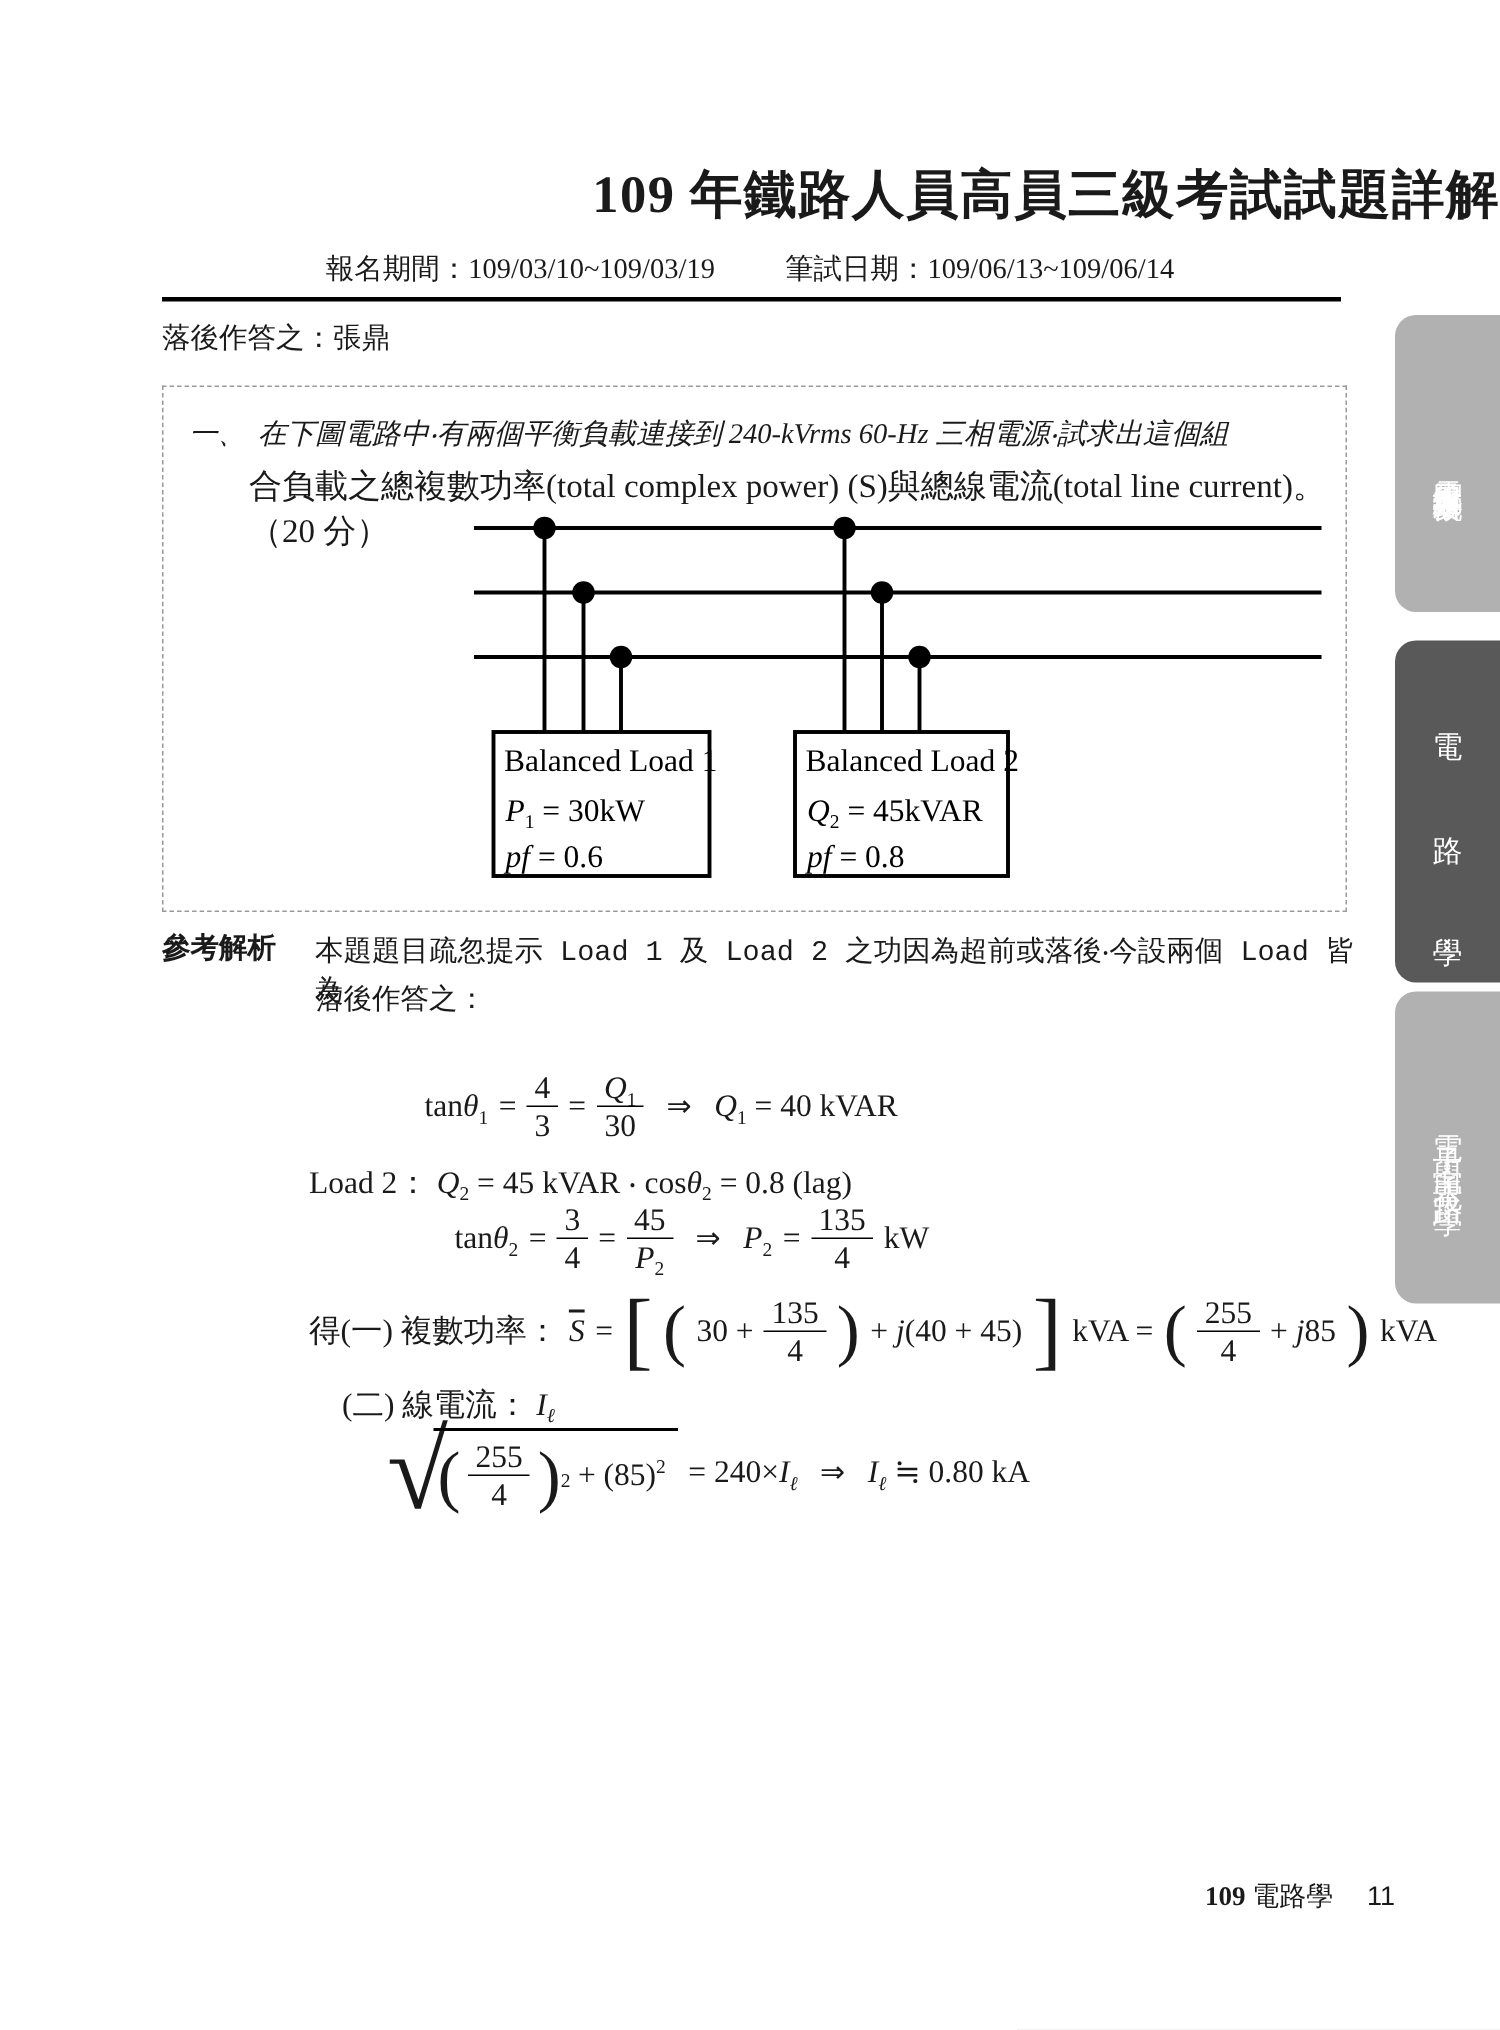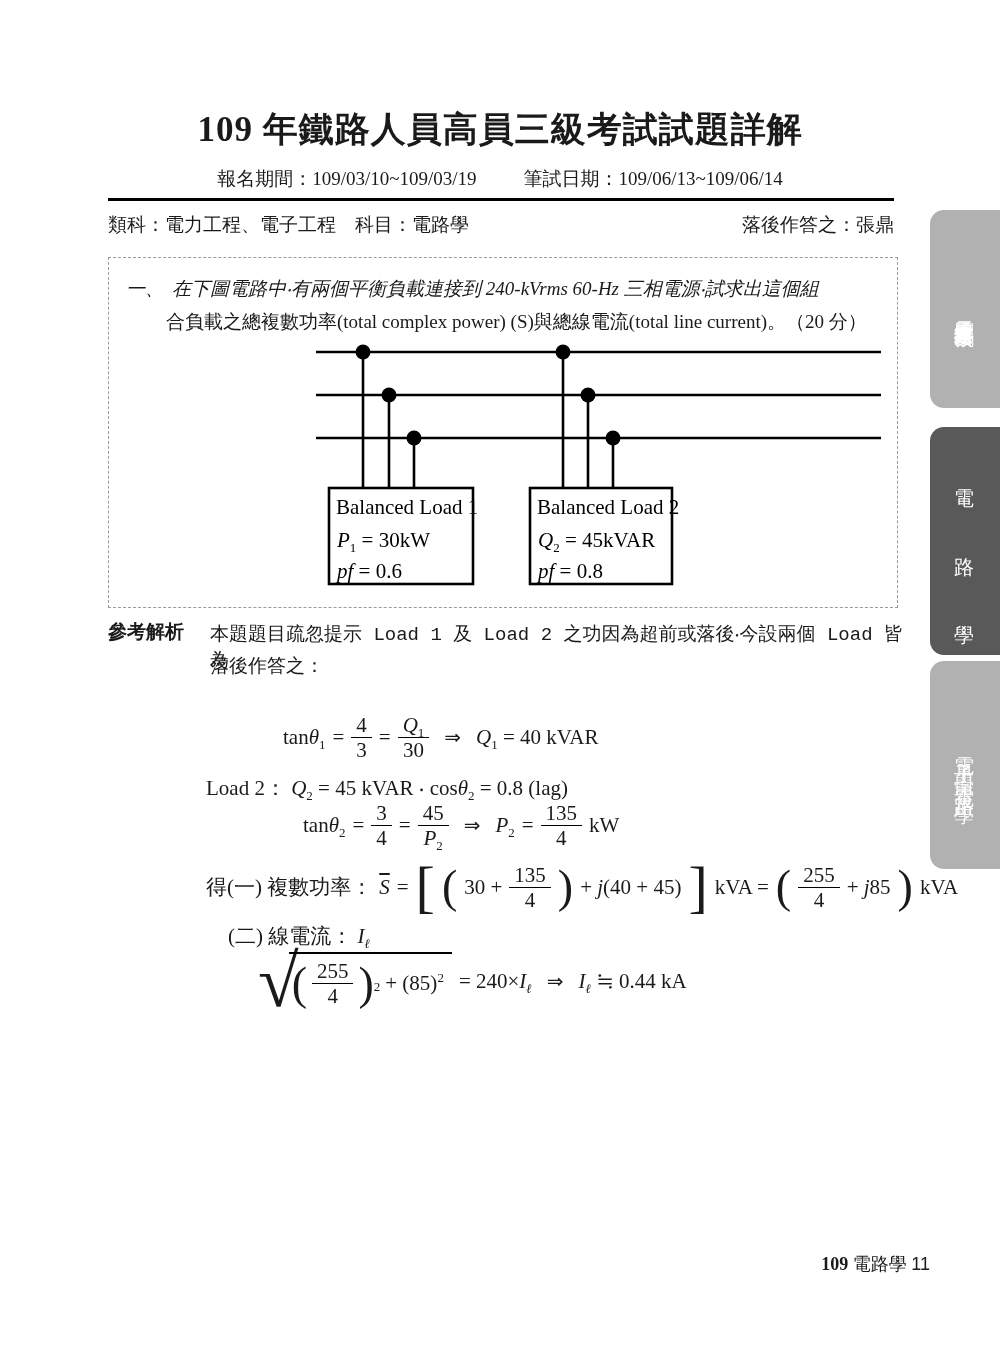--- a/index.html
+++ b/index.html
@@ -1,31 +1,31 @@
 <!DOCTYPE html>
 <html><head>
 <meta charset="utf-8">
 <style>
   html,body{margin:0;padding:0;background:#e8e8e8;}
   .page{position:relative;width:1000px;height:1353px;background:#ffffff;margin:0 auto;
         font-family:"Liberation Serif","DejaVu Serif",serif;color:#1a1a1a;overflow:hidden;}
   .abs{position:absolute;}
 
   
-  .title{top:106px;left:0;width:1000px;text-align:center;font-size:35px;font-weight:bold;letter-spacing:1px;}
+  .title{top:106px;left:0;width:1000px;text-align:right;font-size:35px;font-weight:bold;letter-spacing:1px;}
   .subtitle{top:166px;left:0;width:1000px;text-align:center;font-size:19px;}
   .subtitle span{margin:0 21px;}
   .rule{top:198px;left:108px;width:786px;height:3px;background:#000;}
   .info{top:212px;left:108px;width:786px;display:flex;justify-content:space-between;font-size:19px;}
 
   
   .qbox{top:257px;left:108px;width:790px;height:351px;border:1px dashed #9a9a9a;box-sizing:border-box;}
   .qline1{top:17px;left:17px;font-size:19px;font-style:italic;}
   .qline1 .qnum{margin-right:8px;}
-  .qline2{top:51px;left:57px;font-size:19px;}
+  .qline2{top:51px;left:57px;font-size:22px;}
 
   
   .circuit{top:82px;left:192px;}
   .svgtxt{font-family:"Liberation Serif","DejaVu Serif",serif;font-size:21px;fill:#000;}
   .svg-it{font-style:italic;}
 
   
   .sol-label{top:619px;left:108px;font-size:19px;font-weight:bold;
              font-family:"Liberation Sans","DejaVu Sans",sans-serif;}
   .para{font-size:19px;}
@@ -54,21 +54,21 @@
   .iline{top:922px;left:228px;}
   .eqsqrt{top:948px;left:258px;height:66px;}
   .sqrt{display:flex;align-items:stretch;}
   .rad{font-size:74px;line-height:58px;font-weight:normal;}
   .radbody{border-top:2.5px solid #000;display:flex;align-items:center;gap:5px;
            padding:3px 8px 0 3px;margin-left:-10px;}
 
   
   .footer{top:1252px;left:600px;width:330px;text-align:right;font-size:18px;}
   .footer .f-year{font-weight:bold;}
-  .footer .f-page{font-family:"Liberation Sans","DejaVu Sans",sans-serif;}
+  .footer .f-page{margin-left:18px;font-family:"Liberation Sans","DejaVu Sans",sans-serif;}
 
   
   .tab{position:absolute;right:0;width:70px;border-radius:14px 0 0 14px;
        display:flex;align-items:center;justify-content:center;}
   .tab-label{writing-mode:vertical-rl;text-orientation:upright;color:#fff;font-size:20px;
              font-family:"Liberation Sans","DejaVu Sans",sans-serif;}
   .tab1{top:210px;height:198px;background:#b1b1b1;}
   .tab1 .tab-label{letter-spacing:1px;margin-bottom:-1px;}
   .tab2{top:427px;height:228px;background:#595959;}
   .tab2 .tab-label{letter-spacing:68px;margin-bottom:-68px;}
@@ -80,21 +80,20 @@
 
 <div class="page">
 
   <div class="abs title">109 年鐵路人員高員三級考試試題詳解</div>
   <div class="abs subtitle">
     <span>報名期間：109/03/10~109/03/19</span>
     <span>筆試日期：109/06/13~109/06/14</span>
   </div>
   <div class="abs rule"></div>
   <div class="abs info">
-    <span>類科：電力工程、電子工程　科目：電路學</span>
     <span>落後作答之：張鼎</span>
   </div>
 
   <div class="abs qbox">
     <div class="abs qline1"><span class="qnum">一、</span><span>在下圖電路中‧有兩個平衡負載連接到 240-kVrms  60-Hz 三相電源‧試求出這個組</span></div>
     <div class="abs qline2">合負載之總複數功率(total complex power) (S)與總線電流(total line current)。（20 分）</div>
 
     <svg class="abs circuit" width="600" height="252" viewBox="0 0 600 252">
 
       <line x1="15" y1="12" x2="580" y2="12" stroke="#000" stroke-width="2.6"></line>
@@ -217,21 +216,21 @@
         <span class="frac">
             <span class="num">255</span>
             <span class="den">4</span>
           </span>
         <span class="run"><span class="d1">)</span><sup>2</sup></span>
         <span class="run"><span>+ (85)</span><sup>2</sup></span>
       </span>
     </span>
     <span class="run"><span>= 240×</span><span class="it">I</span><sub class="it">ℓ</sub></span>
     <span class="arrow">⇒</span>
-    <span class="run"><span class="it">I</span><sub class="it">ℓ</sub> <span>≒ 0.44 kA</span></span>
+    <span class="run"><span class="it">I</span><sub class="it">ℓ</sub> <span>≒ 0.80 kA</span></span>
   </div>
 
   <div class="abs footer">
     <span class="f-year">109</span>
     <span>電路學</span>
     <span class="f-page">11</span>
   </div>
 
   <div class="tab tab1">
     <span class="tab-label">電子學與電路學概要</span>

